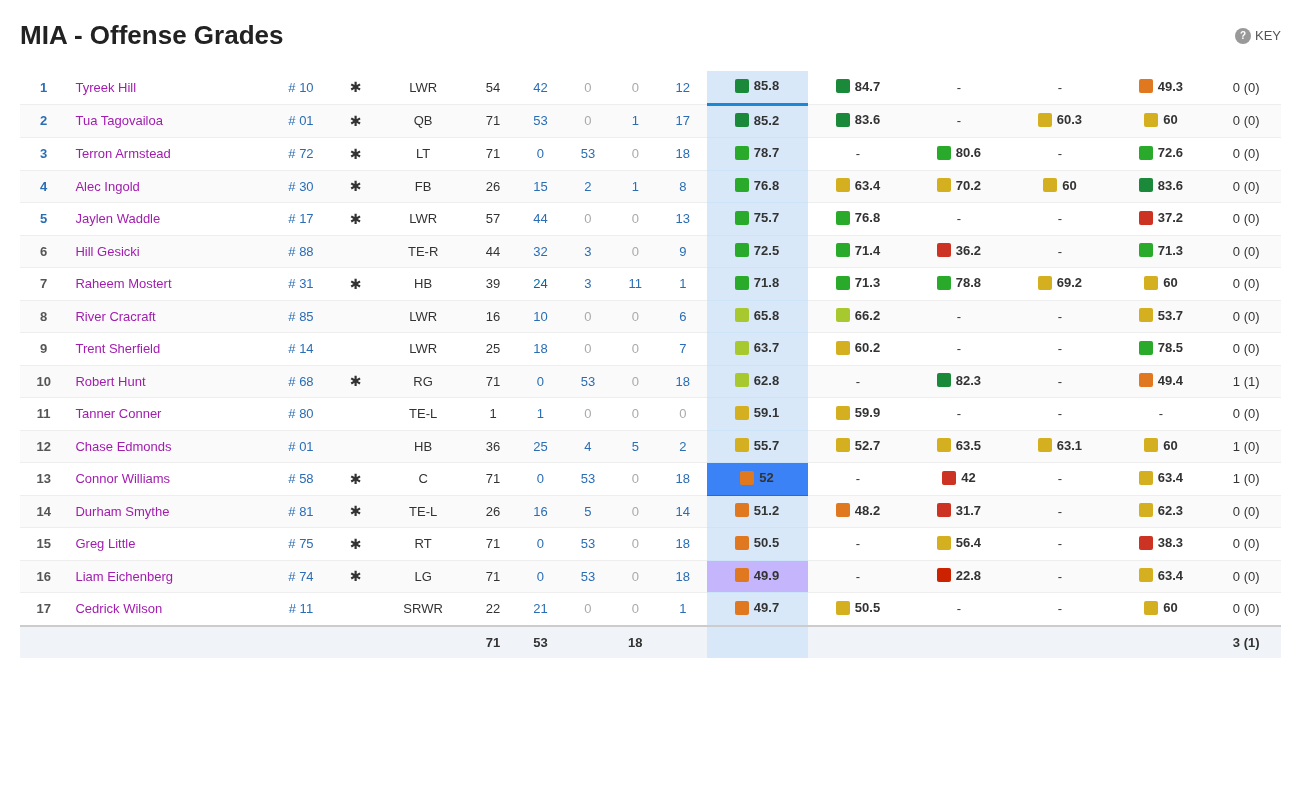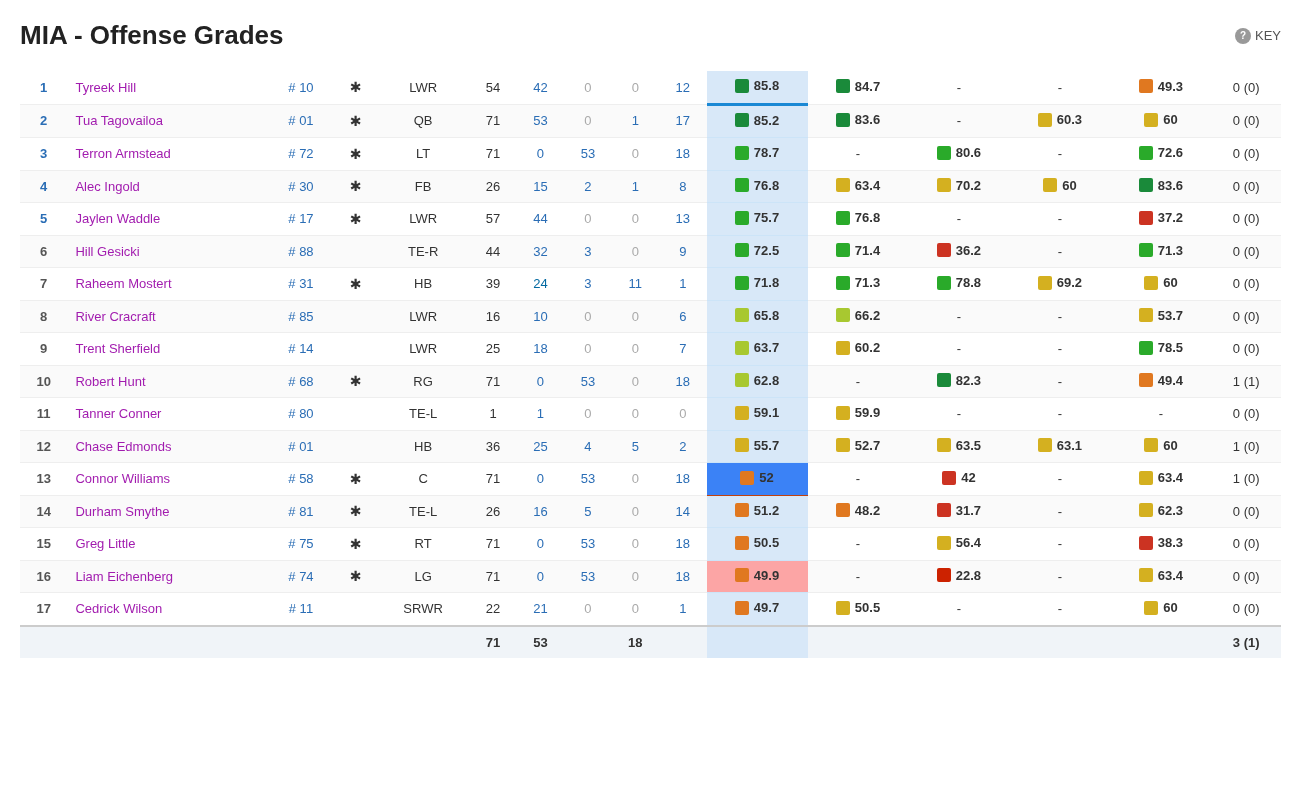--- a/index.html
+++ b/index.html
@@ -486,21 +486,21 @@
     <td class="rank" style="color:#555">16</td>
     <td class="player-name"><a>Liam Eichenberg</a></td>
     <td class="number"># 74</td>
     <td class="starter">✱</td>
     <td>LG</td>
     <td>71</td>
     <td><span style="color:#2a6db5">0</span></td>
     <td><span style="color:#2a6db5">53</span></td>
     <td><span style="color:#aaa">0</span></td>
     <td><span style="color:#2a6db5">18</span></td>
-    <td style="background:#fca5a5;border-bottom:1px solid #cce4f8"><span class="grade-cell">
+    <td style="background:#c4b5fd;border-bottom:1px solid #cce4f8"><span class="grade-cell">
     <span class="grade-dot" style="background:#e07820"></span>
     <span class="grade-val">49.9</span>
   </span></td>
     <td><span class="dash">-</span></td>
     <td><span class="grade-cell">
     <span class="grade-dot" style="background:#cc2200"></span>
     <span class="grade-val">22.8</span>
   </span></td>
     <td><span class="dash">-</span></td>
     <td><span class="grade-cell">

